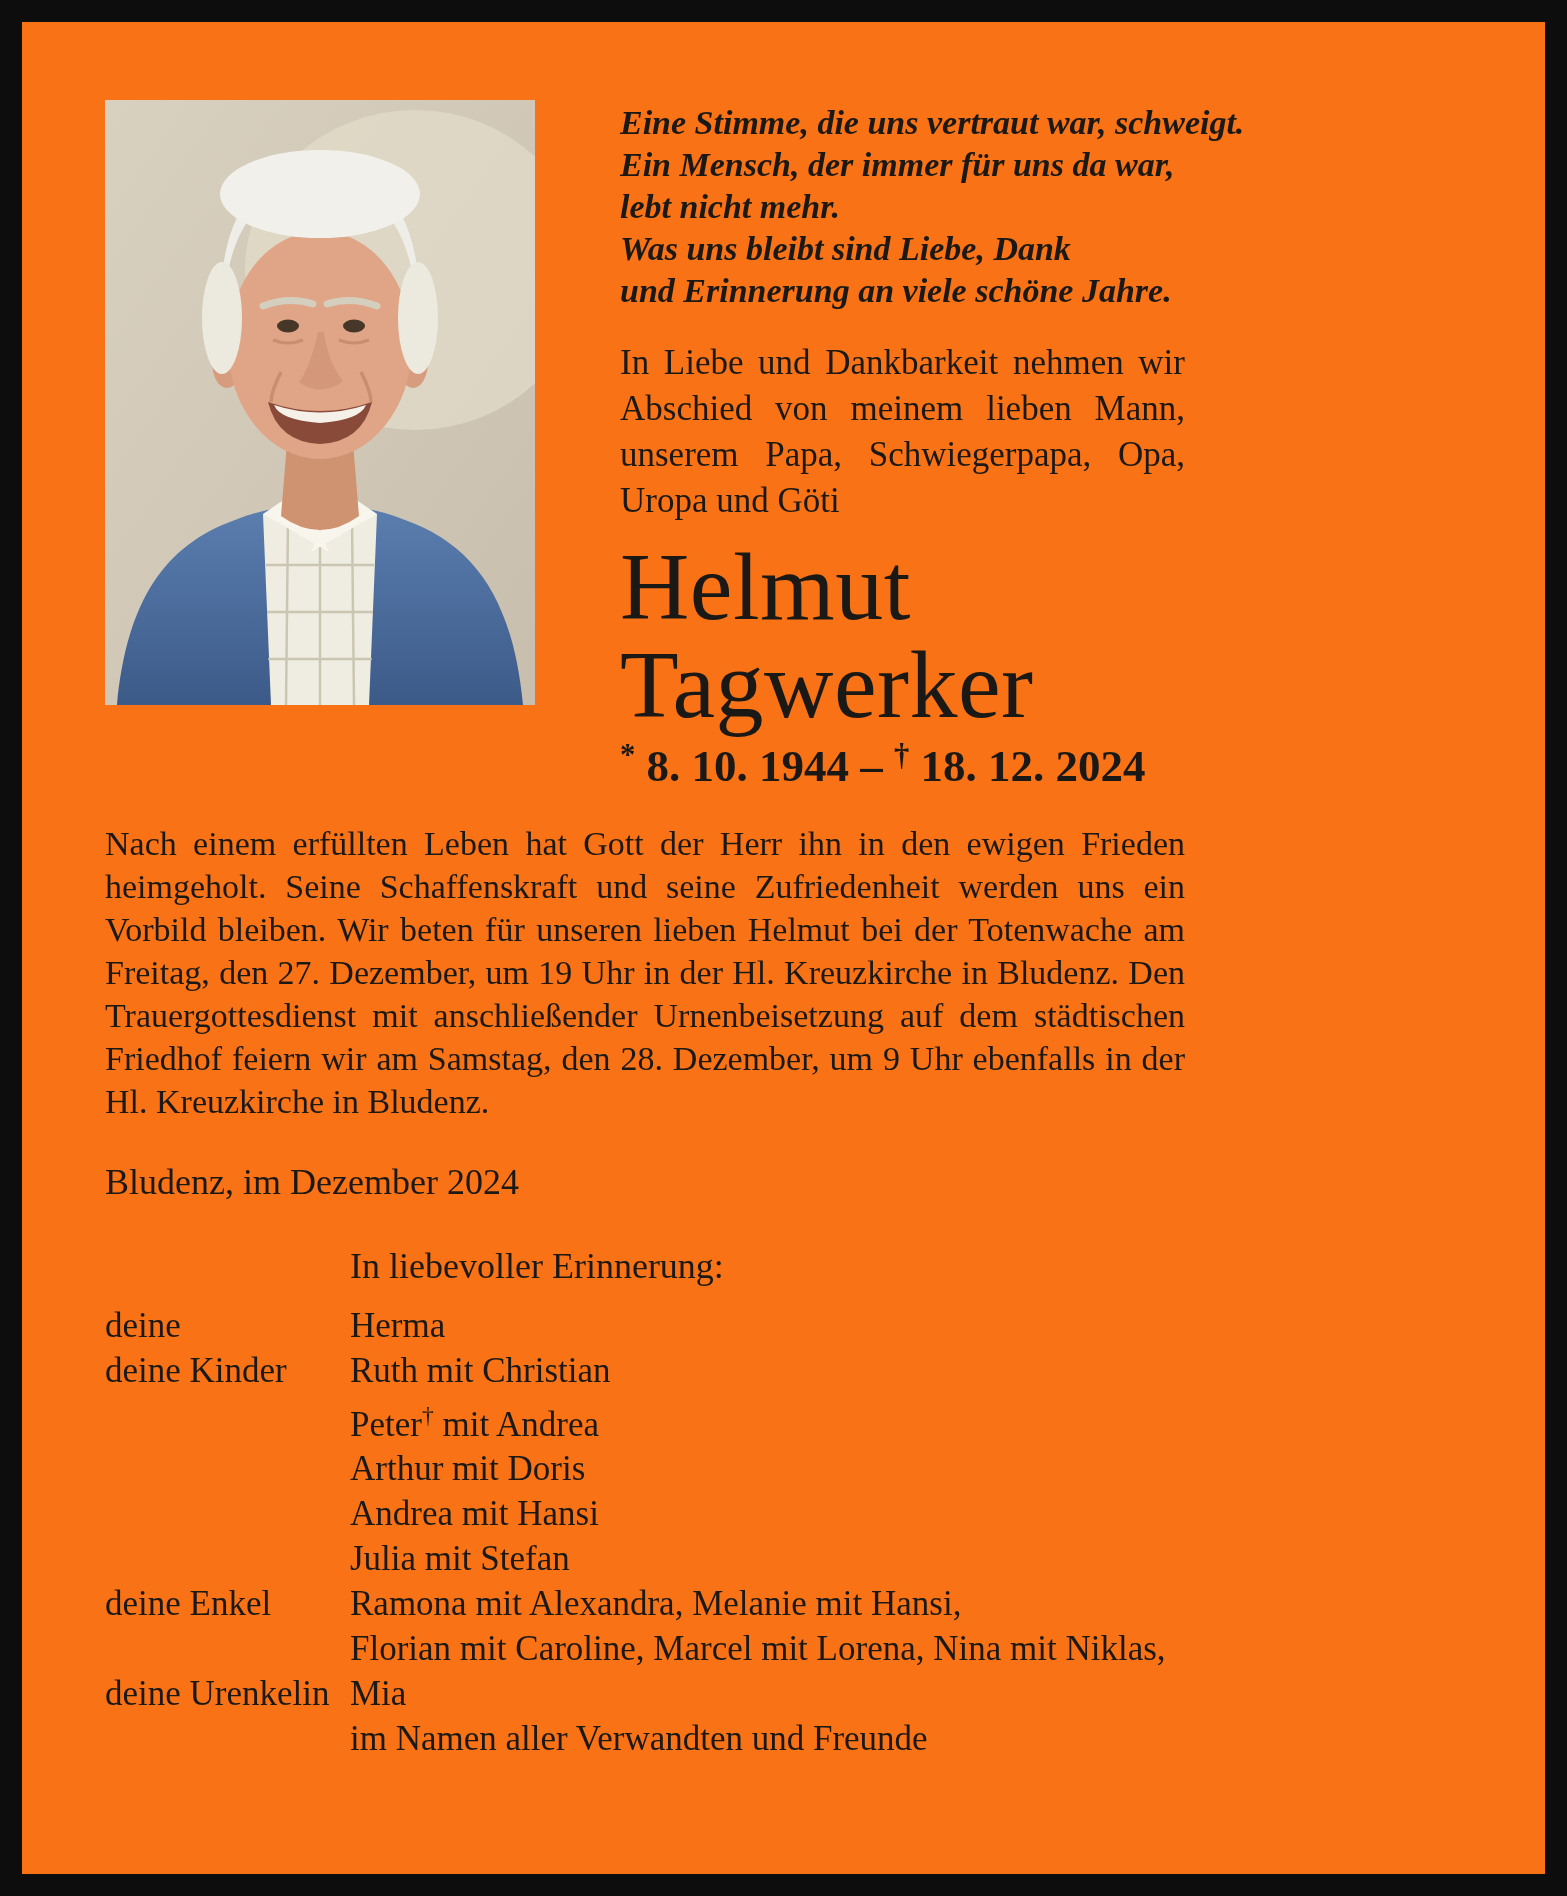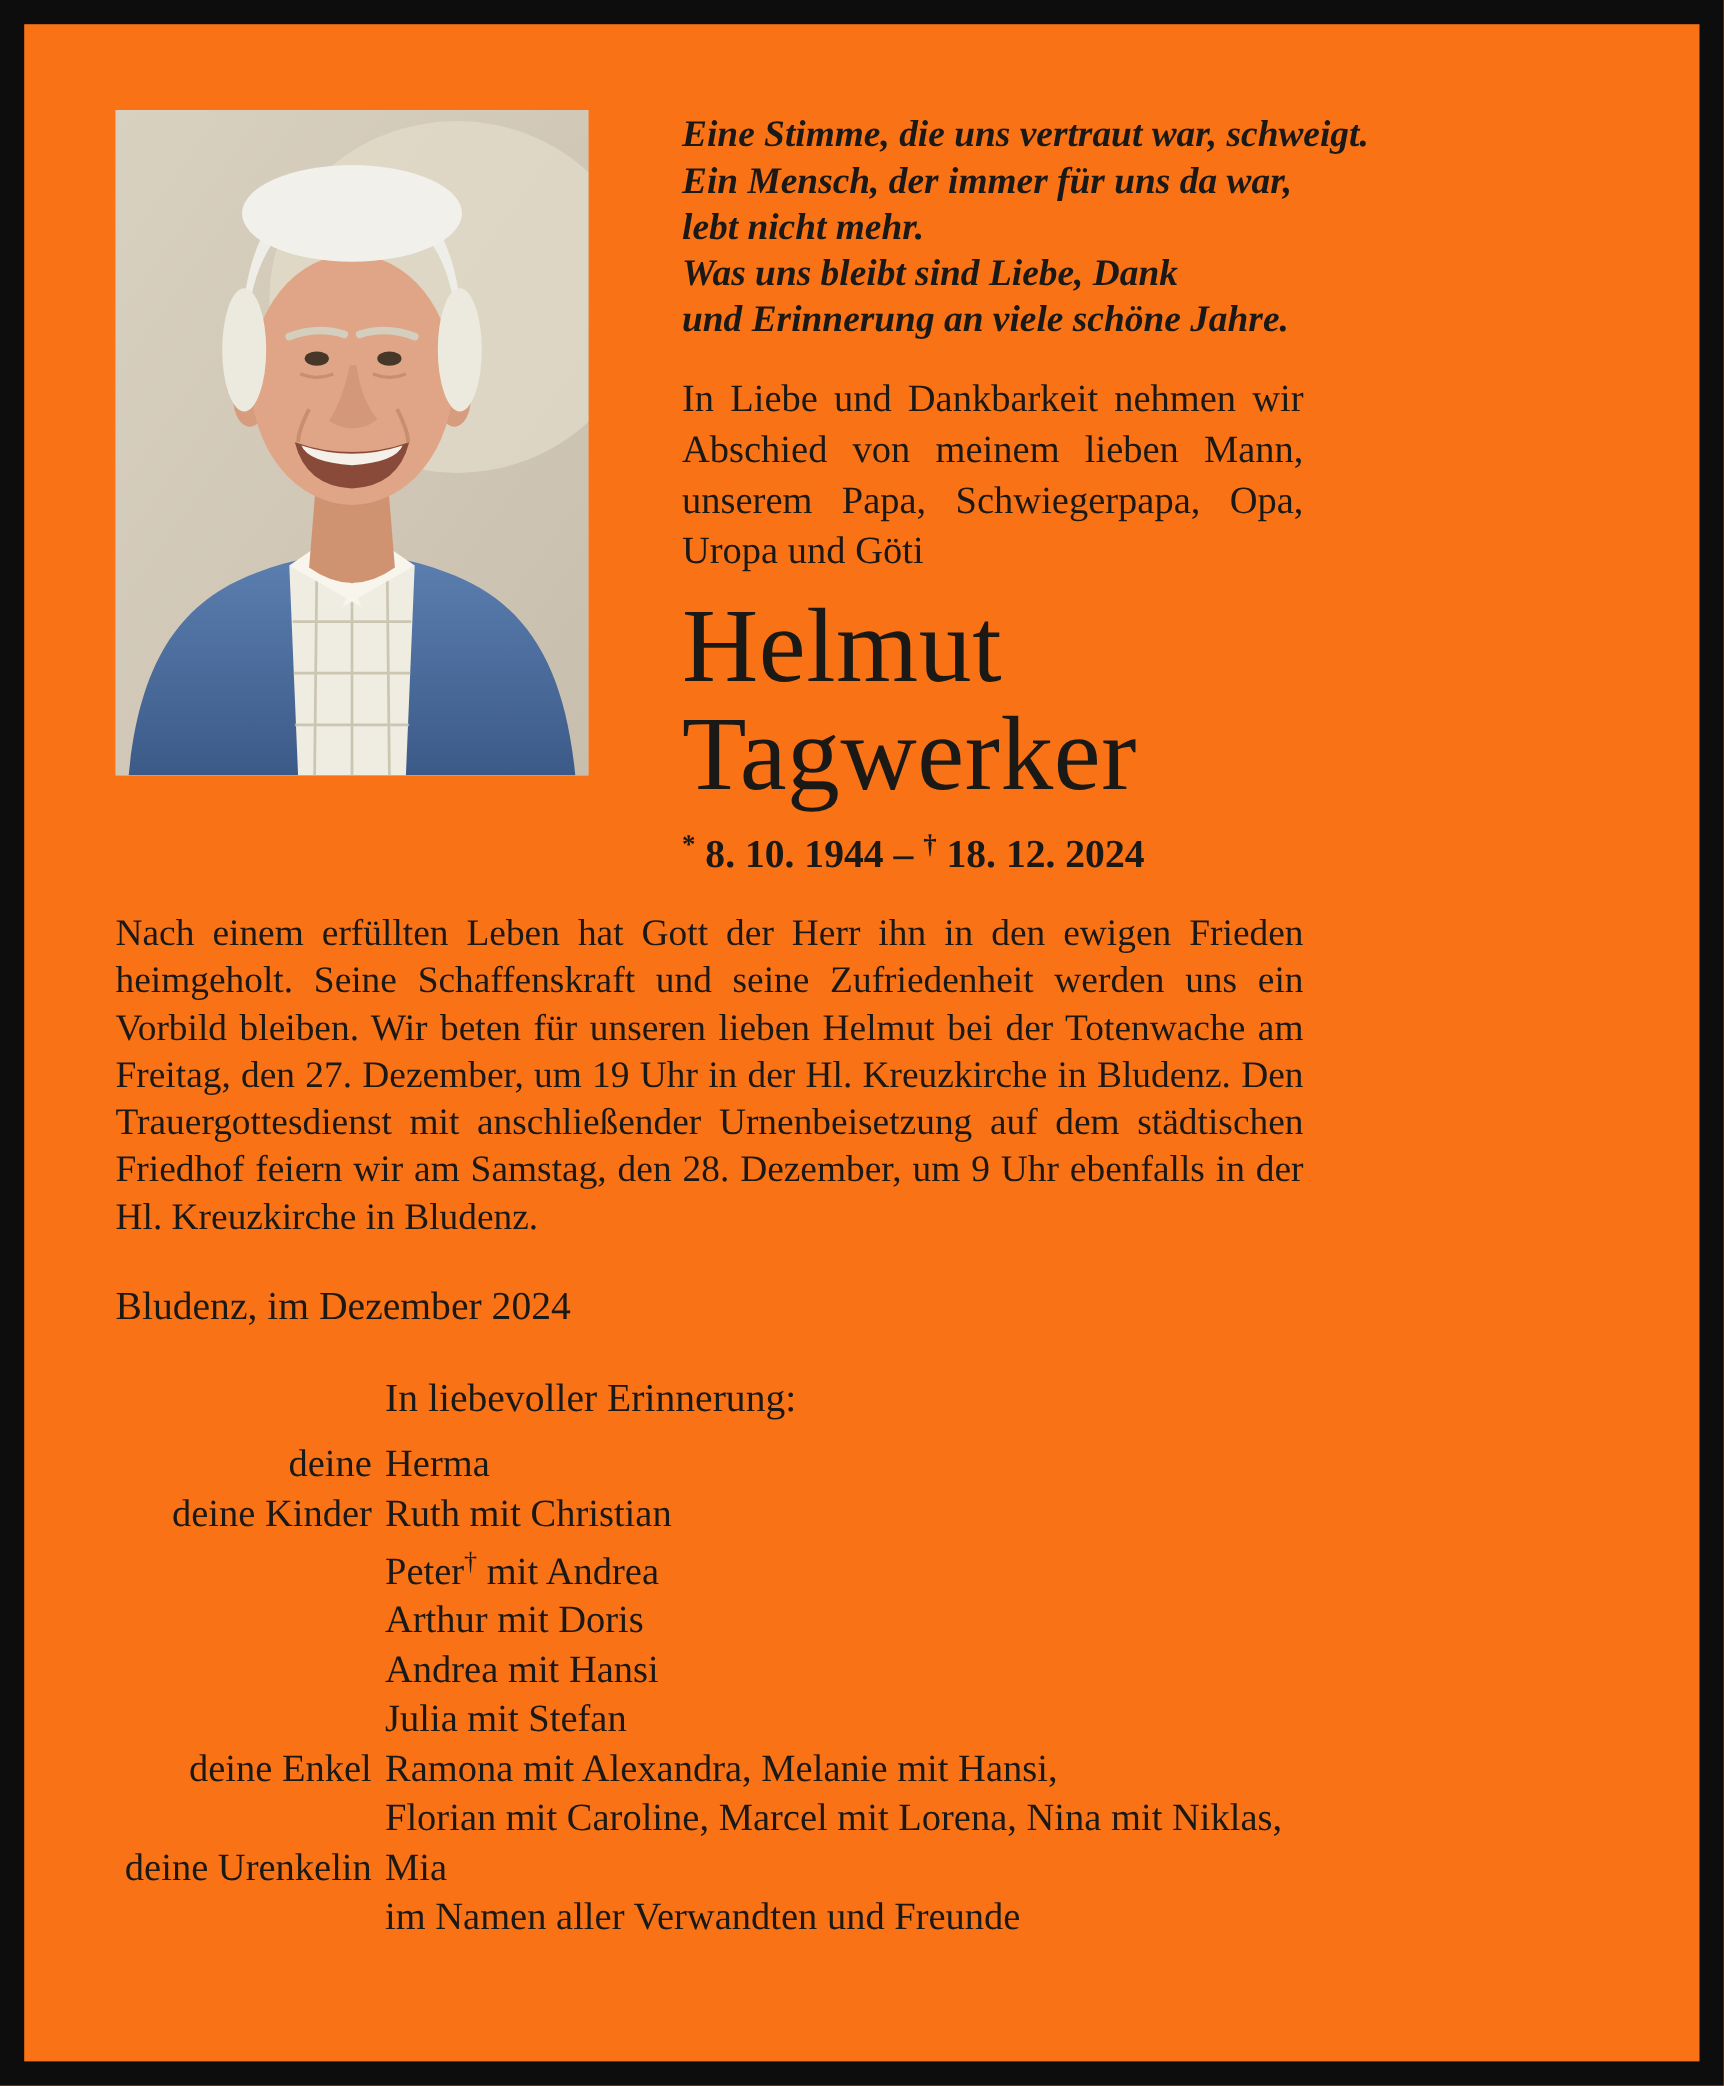--- a/index.html
+++ b/index.html
@@ -30,31 +30,31 @@
   .right-col { width: 565px; padding-top: 2px; }
 
   .poem { font-style: italic; font-weight: 600; font-size: 34px; line-height: 42px; }
   .poem-line { white-space: nowrap; }
 
   .intro { margin-top: 28px; font-size: 35px; line-height: 46px; text-align: justify; }
 
   .name { margin-top: 14px; font-size: 96px; line-height: 1.02; letter-spacing: 0.5px; }
   .name div { white-space: nowrap; }
 
-  .dates { margin-top: 20px; font-size: 36px; font-weight: 700; white-space: nowrap; }
+  .dates { margin-top: 4px; font-size: 45px; font-weight: 700; white-space: nowrap; }
   .dates sup { font-size: 68%; }
 
   .body-par { margin-top: 30px; font-size: 34px; line-height: 43px; text-align: justify; }
 
   .dateline { margin-top: 38px; font-size: 36px; }
 
   .mem-heading { margin-top: 42px; margin-left: 245px; font-size: 36px; }
   .mem-rows { margin-top: 16px; font-size: 35px; line-height: 45px; }
   .mem-row { display: grid; grid-template-columns: 233px 1fr; column-gap: 12px; }
-  .mem-label { text-align: right; white-space: nowrap; }
+  .mem-label { text-align: left; white-space: nowrap; }
   .mem-names { white-space: nowrap; }
   .mem-names sup { font-size: 68%; }
   .b { font-weight: 400; }
 </style>
 </head>
 <body>
 
 <div class="card">
   <div class="content">
 

